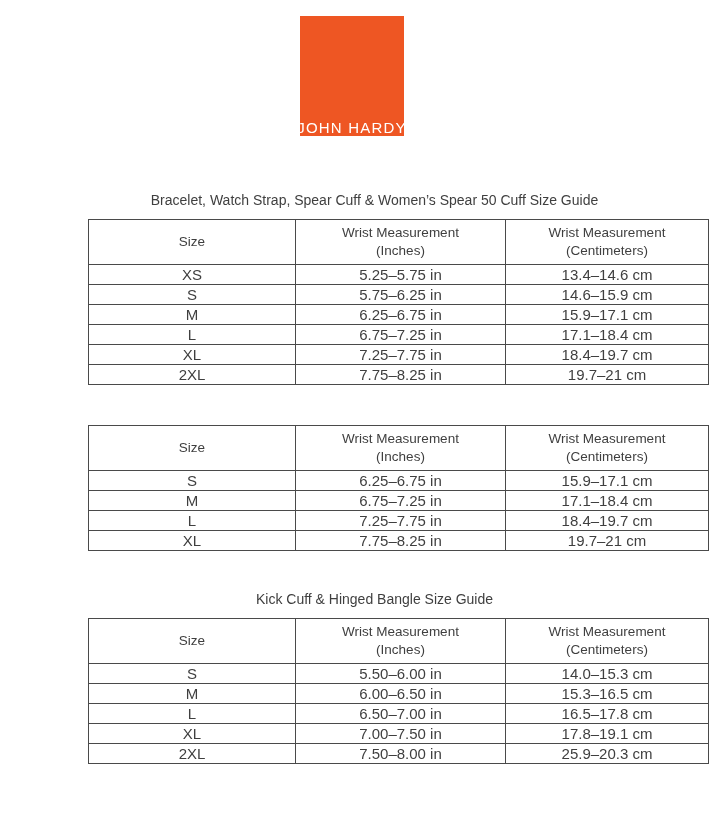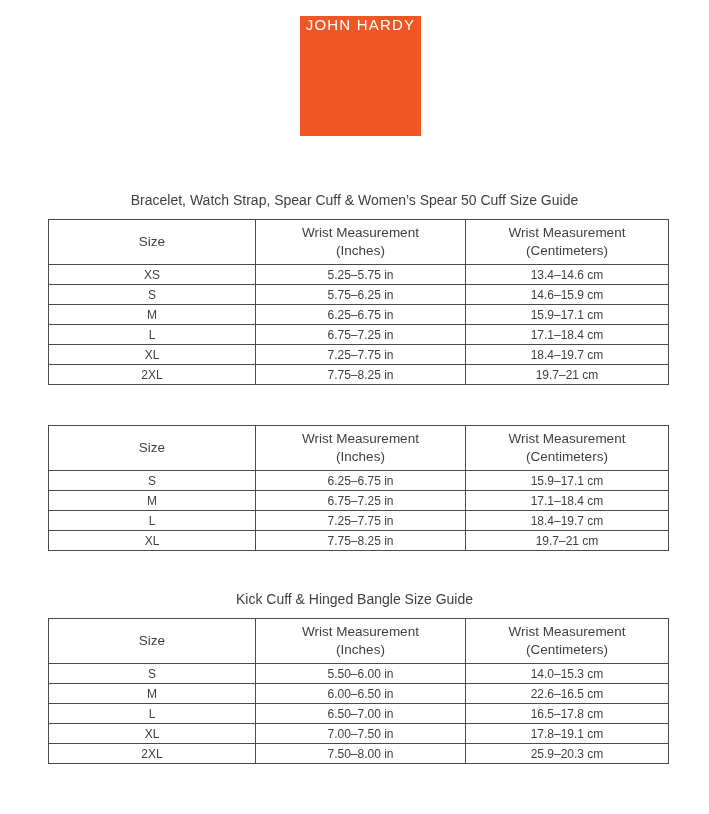--- a/index.html
+++ b/index.html
@@ -10,34 +10,34 @@
   html,body{margin:0;padding:0;}
   body{
     width:709px;
     min-height:814px;
     background:#ffffff;
     font-family:"Liberation Sans", sans-serif;
     color:var(--text);
   }
   .logo{
     margin:16px 0 0 300px;
-    width:121px;
+    width:104px;
     height:120px;
     background:var(--accent);
     display:flex;
-    align-items:flex-start;
+    align-items:flex-end;
     justify-content:center;
   }
   .logo-text{
     color:#ffffff;
     font-size:15px;
     letter-spacing:1.2px;
     white-space:nowrap;
   }
-  #tables-container{margin-top:56px;}
+  #tables-container{margin-top:56px;margin-left:40px;}
   .guide-section{margin-bottom:40px;}
   .table-title{
     text-align:center;
     font-size:14px;
     color:var(--text);
     margin:0 0 11px 0;
   }
   table.size-table{
     border-collapse:collapse;
     table-layout:fixed;
@@ -57,21 +57,21 @@
     color:var(--text);
     padding:0;
   }
   table.size-table th{
     height:44px;
     font-size:13.5px;
     line-height:1.35;
   }
   table.size-table td{
     height:19px;
-    font-size:12px;
+    font-size:15px;
   }
 </style>
 </head>
 <body>
 
 <main>
   <header>
     <div class="logo">
       <span class="logo-text" style="color: rgb(255, 255, 255);">JOHN HARDY</span>
     </div>
@@ -205,21 +205,21 @@
           </thead>
           <tbody>
             <tr>
               <td>S</td>
               <td>5.50–6.00 in</td>
               <td>14.0–15.3 cm</td>
             </tr>
             <tr>
               <td>M</td>
               <td>6.00–6.50 in</td>
-              <td>22.6–16.5 cm</td>
+              <td>15.3–16.5 cm</td>
             </tr>
             <tr>
               <td>L</td>
               <td>6.50–7.00 in</td>
               <td>16.5–17.8 cm</td>
             </tr>
             <tr>
               <td>XL</td>
               <td>7.00–7.50 in</td>
               <td>17.8–19.1 cm</td>

